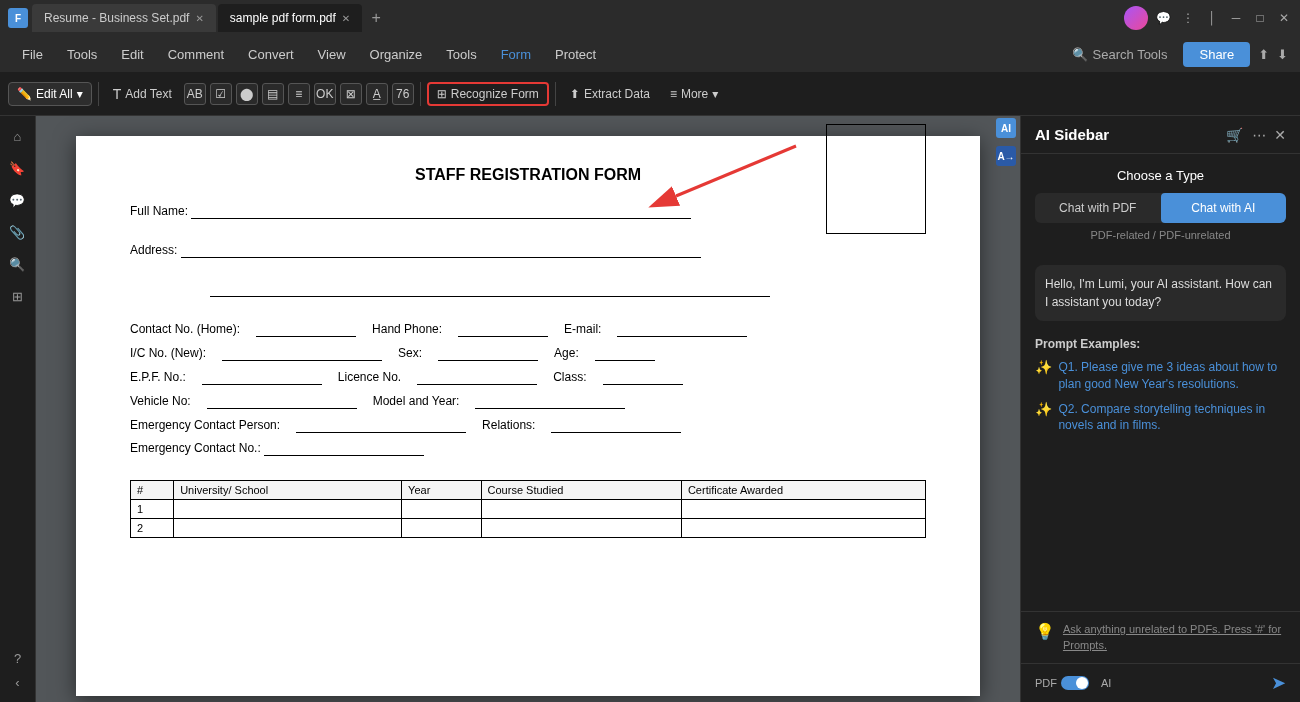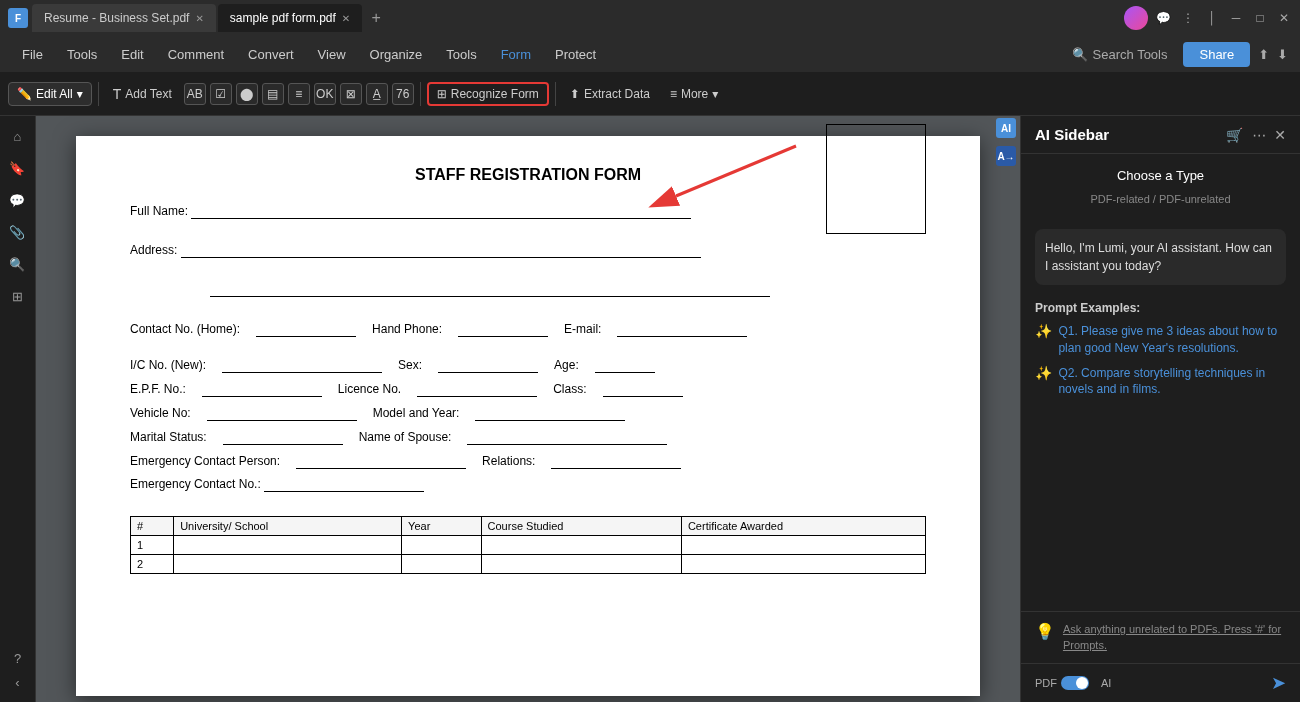--- a/index.html
+++ b/index.html
@@ -222,21 +222,21 @@
       </div>
 
       <div class="form-field">
         <span>Address:</span>
         <span class="form-line" style="width:520px;">&nbsp;</span>
       </div>
       <div class="form-field" style="margin-left:80px;">
         <span class="form-line" style="width:560px;">&nbsp;</span>
       </div>
 
-      <div class="inline-fields" style="margin-bottom:20px;align-items:center;">
+      <div class="inline-fields" style="margin-bottom:8px;align-items:center;">
         <span class="field-label">Contact No. (Home):</span>
         <span class="form-line" style="width:100px;">&nbsp;</span>
         <span class="field-label">Hand Phone:</span>
         <span class="form-line" style="width:90px;">&nbsp;</span>
         <span class="field-label">E-mail:</span>
         <span class="form-line" style="width:130px;">&nbsp;</span>
       </div>
 
       <div class="inline-fields">
         <span class="field-label">I/C No. (New):</span>
@@ -256,26 +256,20 @@
         <span class="form-line" style="width:80px;">&nbsp;</span>
       </div>
 
       <div class="inline-fields">
         <span class="field-label">Vehicle No:</span>
         <span class="form-line" style="width:150px;">&nbsp;</span>
         <span class="field-label">Model and Year:</span>
         <span class="form-line" style="width:150px;">&nbsp;</span>
       </div>
 
-      <div class="inline-fields">
-        <span class="field-label">Marital Status:</span>
-        <span class="form-line" style="width:120px;">&nbsp;</span>
-        <span class="field-label">Name of Spouse:</span>
-        <span class="form-line" style="width:200px;">&nbsp;</span>
-      </div>
 
       <div class="inline-fields">
         <span class="field-label">Emergency Contact Person:</span>
         <span class="form-line" style="width:170px;">&nbsp;</span>
         <span class="field-label">Relations:</span>
         <span class="form-line" style="width:130px;">&nbsp;</span>
       </div>
 
       <div class="form-field">
         <span>Emergency Contact No.:</span>
@@ -324,20 +318,24 @@
       <div style="position:absolute;right:284px;top:118px;">
         <div style="display:flex;flex-direction:column;gap:8px;">
           <div style="width:20px;height:20px;background:#4a90d9;border-radius:3px;display:flex;align-items:center;justify-content:center;color:#fff;font-size:10px;font-weight:bold;cursor:pointer;">AI</div>
           <div style="width:20px;height:20px;background:#2a5aa7;border-radius:3px;display:flex;align-items:center;justify-content:center;color:#fff;font-size:10px;font-weight:bold;cursor:pointer;">A→</div>
         </div>
       </div>
     </div>
 
     <div class="ai-type-section">
       <div class="ai-type-label">Choose a Type</div>
+      <div class="ai-type-btns">
+        <div class="ai-type-btn">Chat with PDF</div>
+        <div class="ai-type-btn active">Chat with AI</div>
+      </div>
       <div class="ai-pdf-note">PDF-related / PDF-unrelated</div>
     </div>
 
     <div class="ai-message">Hello, I'm Lumi, your AI assistant. How can I assistant you today?</div>
 
     <div class="prompt-section">
       <div class="prompt-label">Prompt Examples:</div>
       <div class="prompt-item">
         <span class="prompt-bullet">✨</span>
         <span class="prompt-text">Q1. Please give me 3 ideas about how to plan good New Year's resolutions.</span>

